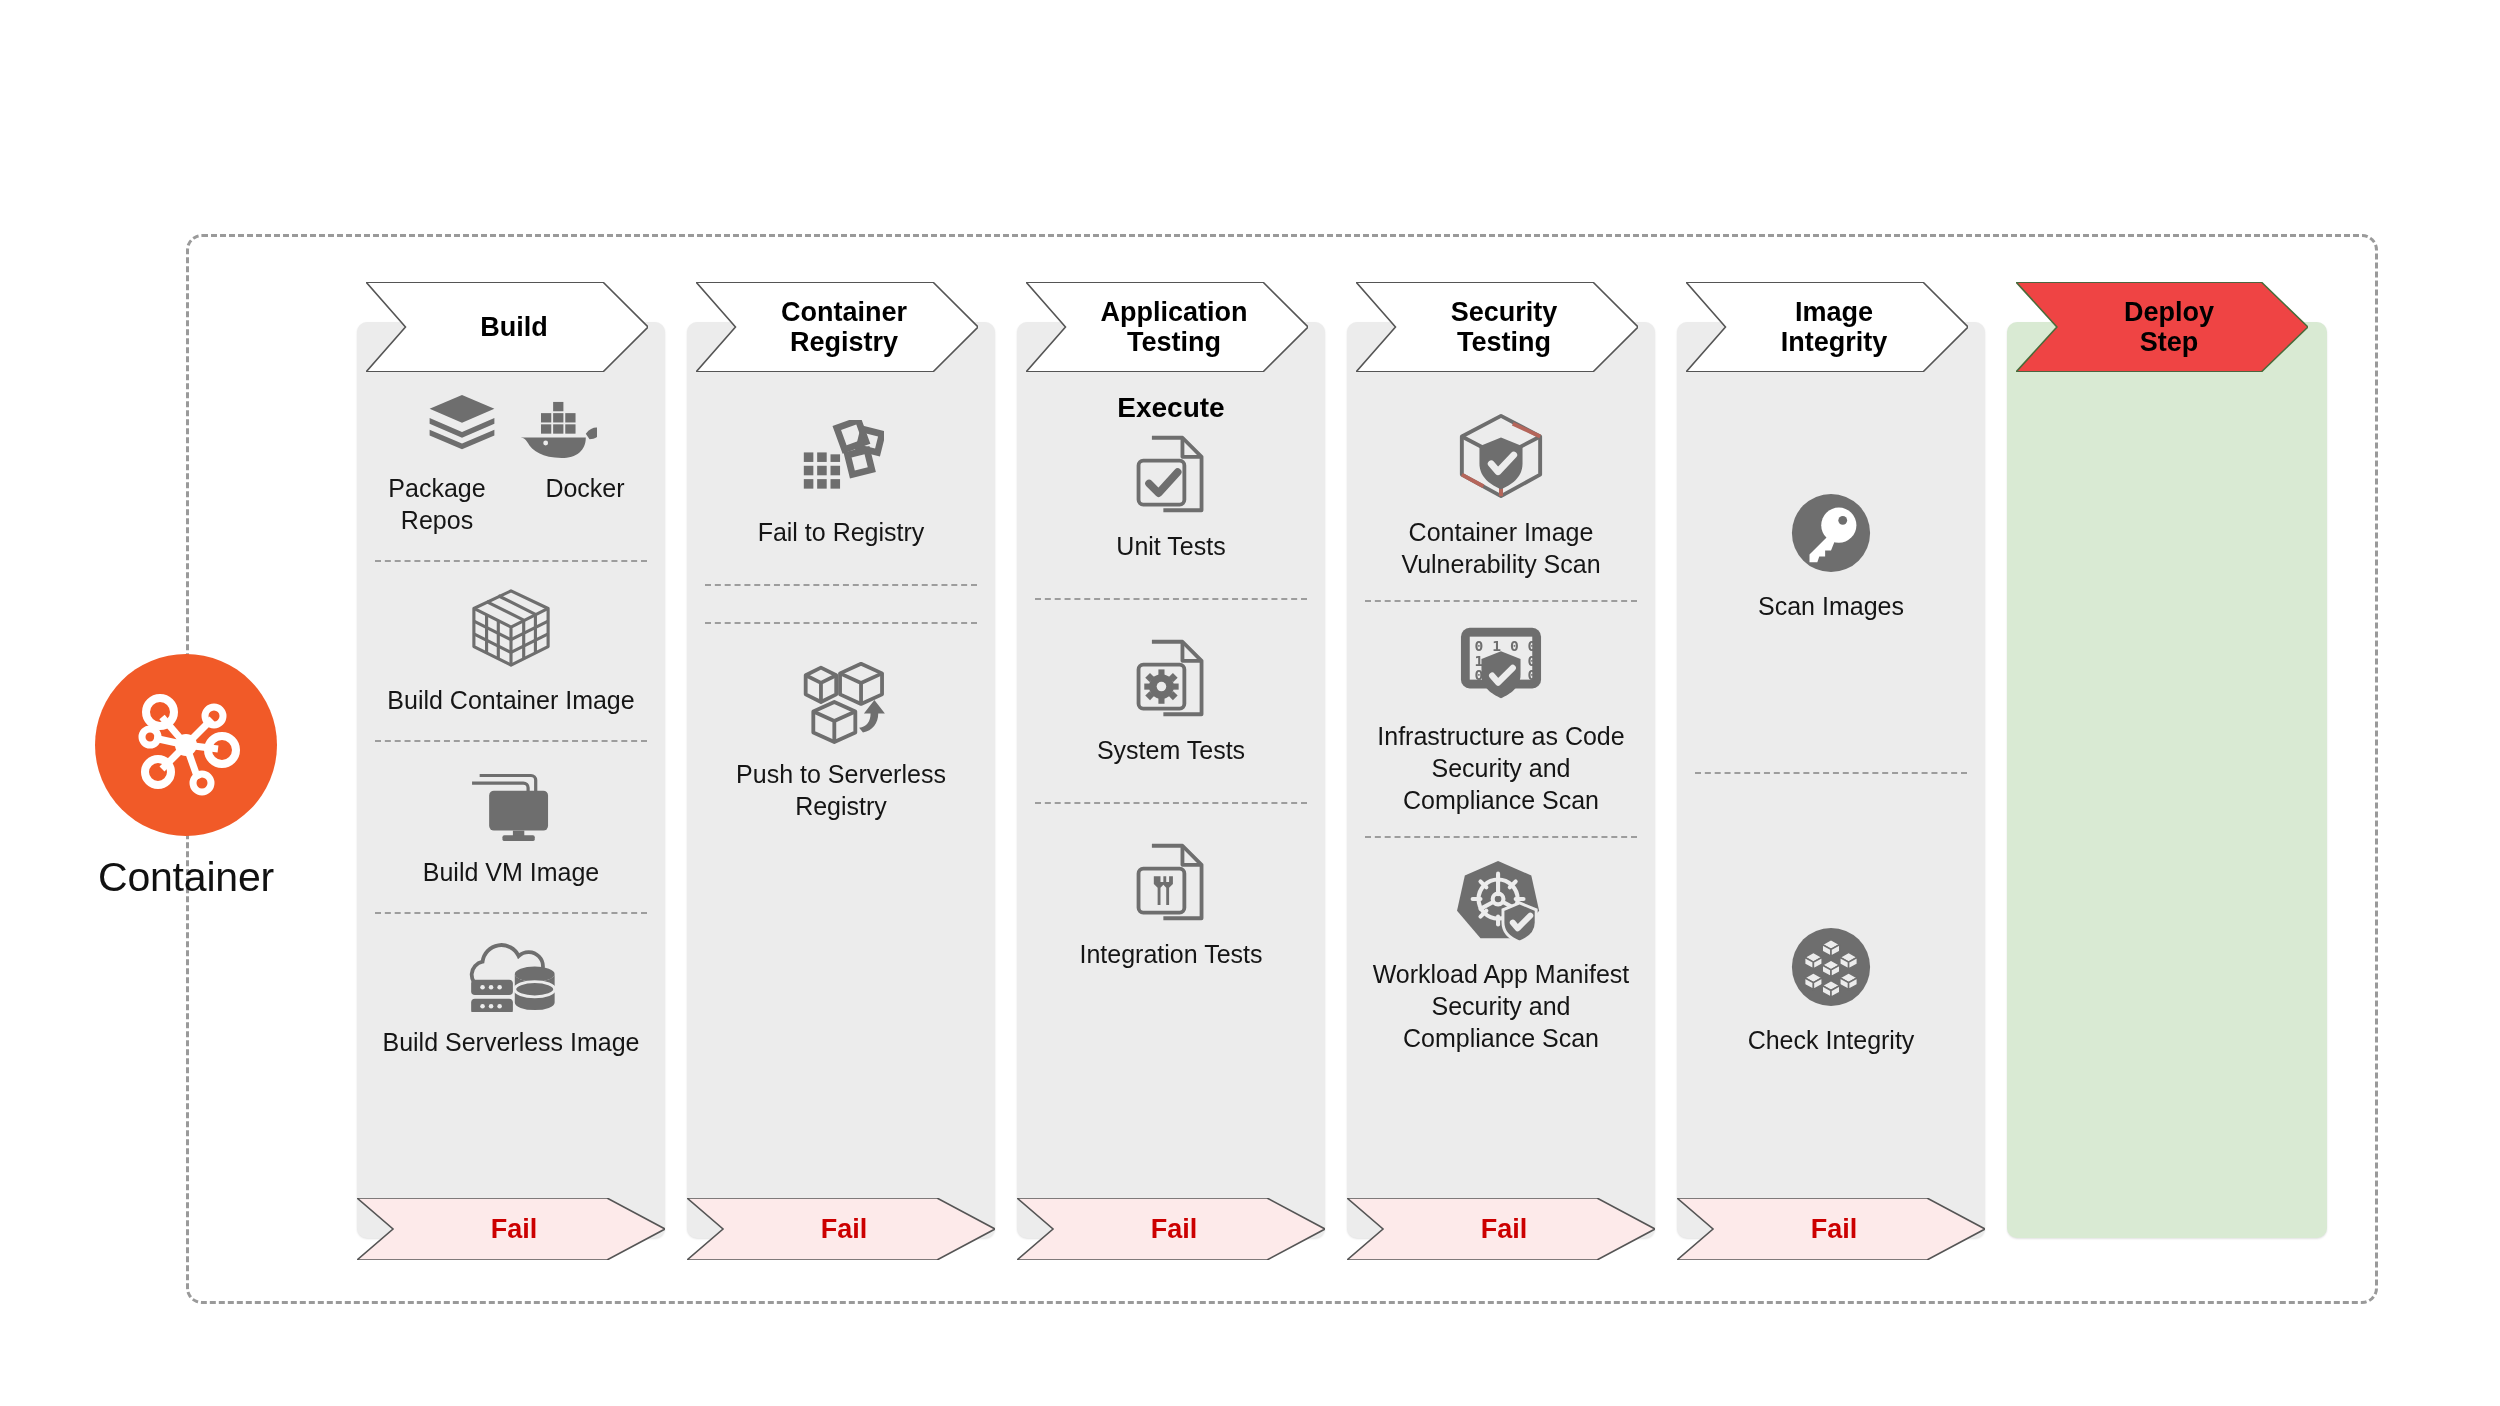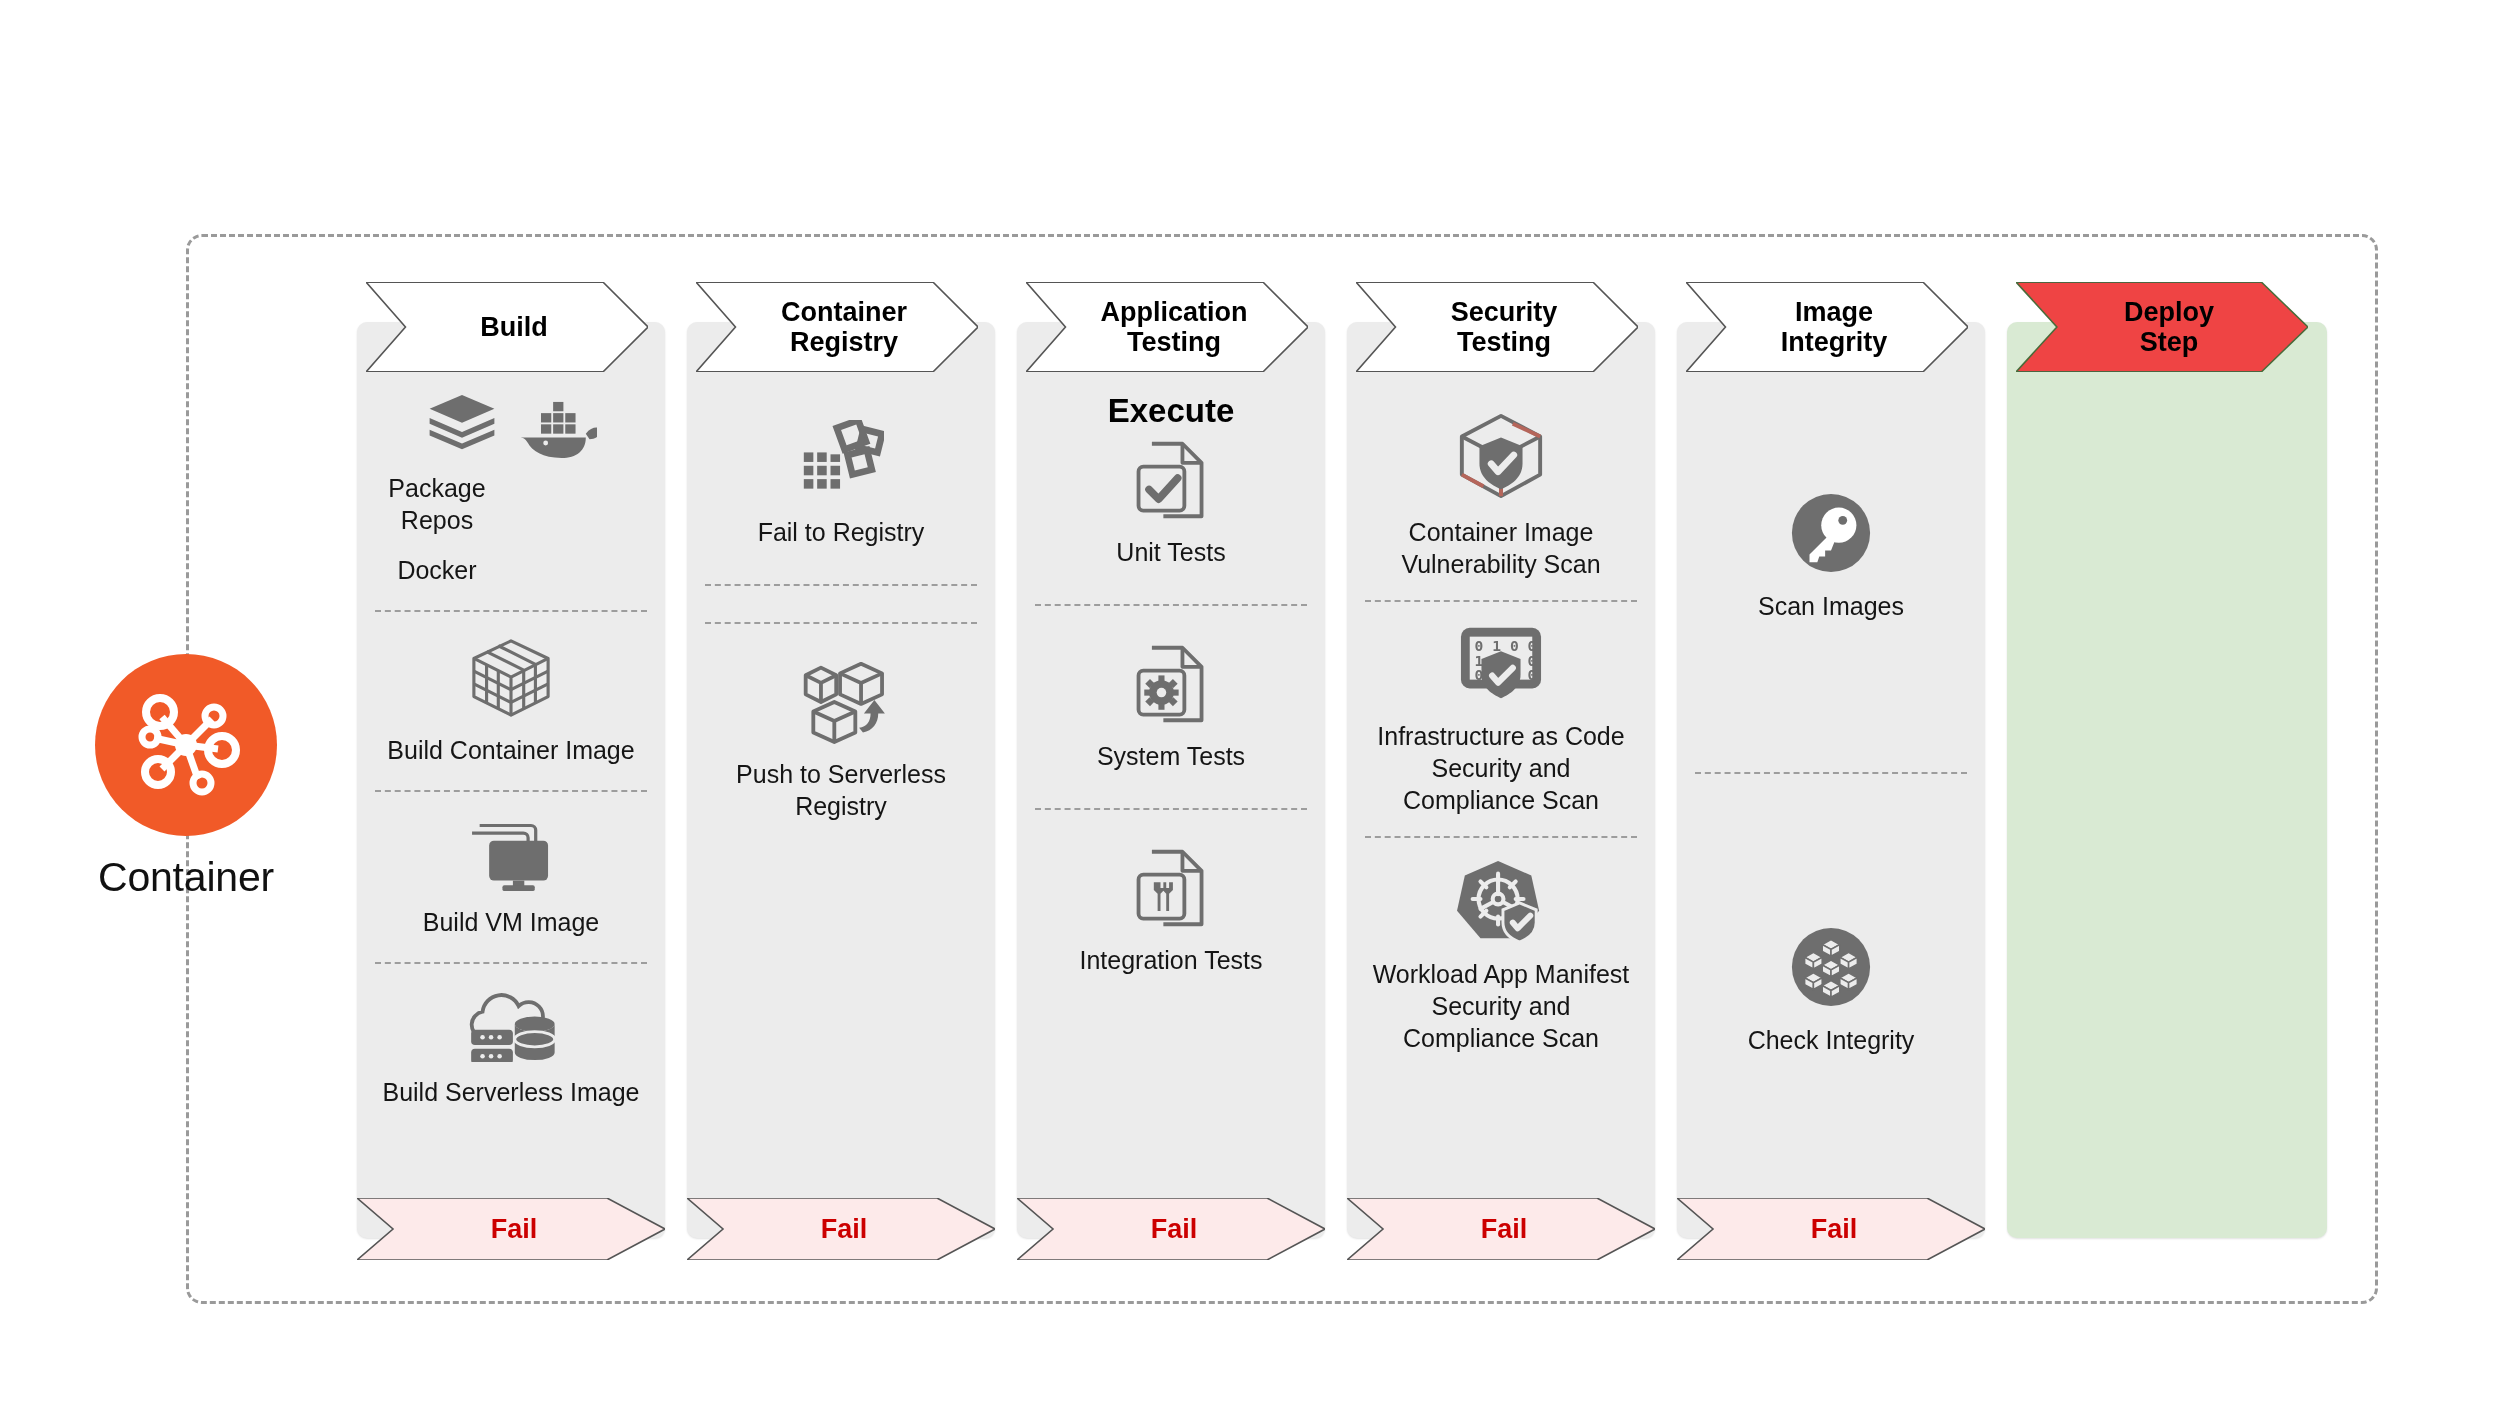--- a/index.html
+++ b/index.html
@@ -104,41 +104,40 @@
   
   .card-inner {
     position: absolute;
     left: 0; top: 90px;
     width: 100%;
     height: 826px;
     padding: 0 10px;
   }
   .section-label {
     text-align: center;
-    font-size: 33px;
+    font-size: 28px;
     font-weight: bold;
     color: #000;
     margin-top: 20px;
   }
   .item {
     text-align: center;
     position: relative;
   }
   .item-icons {
     display: flex;
     justify-content: center;
     align-items: flex-end;
     gap: 14px;
   }
   .item-icon { display: inline-block; line-height: 0; }
   .item-labels {
     display: flex;
     justify-content: center;
     gap: 8px;
-    flex-direction: column;
   }
   .item-label {
     font-size: 25px;
     color: #151515;
     line-height: 1.28;
     margin-top: 10px;
   }
   .divider {
     border-top: 2px dashed #9d9d9d;
     margin: 0 8px;

